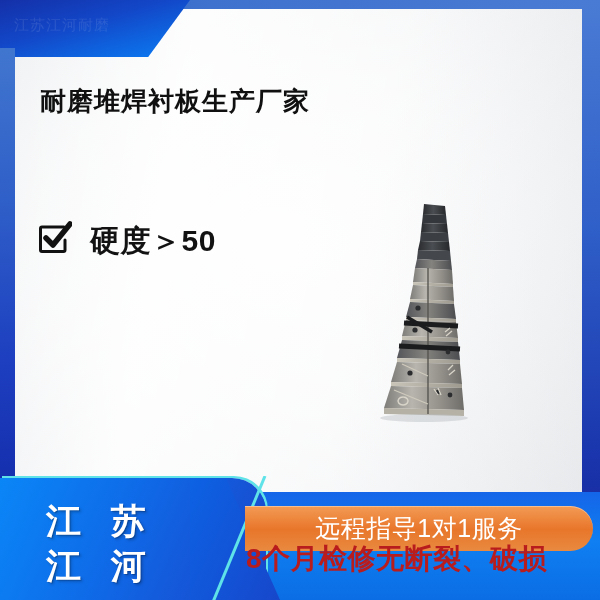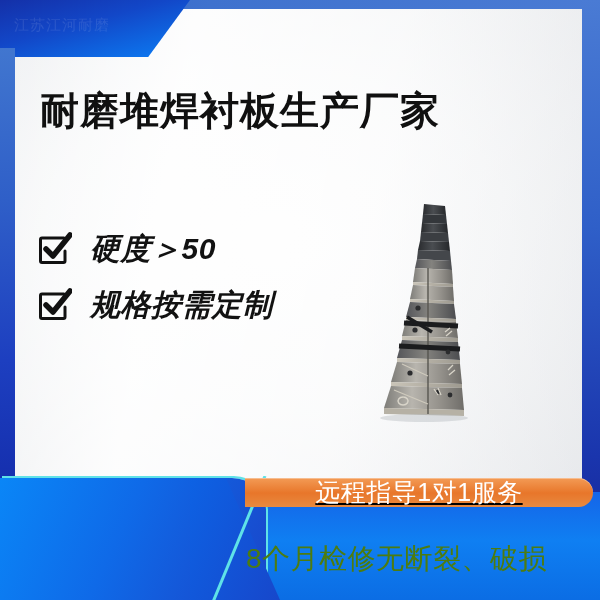--- a/index.html
+++ b/index.html
@@ -76,38 +76,36 @@
     position: absolute;
     right: 0; top: 0;
     width: 18px; height: 600px;
     background: linear-gradient(180deg, #4a7bd4 0%, #2f5fc8 38%, #1a35ad 76%, #141f8e 100%);
   }
 
   
   .headline {
     position: absolute;
     left: 40px; top: 84px;
-    font-size: 39px;
+    font-size: 26px;
     font-weight: 700;
     color: #101010;
     letter-spacing: 1px;
     white-space: nowrap;
   }
 
   
   .features {
     position: absolute;
     left: 38px; top: 221px;
     width: 320px;
   }
   .feature-row {
     display: flex;
-    align-items: center;
     height: 56px;
-    font-style: italic;
   }
   .check-icon {
     position: relative;
     width: 34px; height: 34px;
     flex: 0 0 34px;
     margin-right: 18px;
   }
   .check-icon svg { display: block; }
   .feature-text {
     font-size: 30px;
@@ -166,45 +164,44 @@
     font-size: 35px;
     font-weight: 700;
     line-height: 45px;
     letter-spacing: 10px;
     text-shadow: 1px 1px 0 rgba(0,0,0,0.18), 2px 2px 3px rgba(0,0,0,0.22);
     white-space: nowrap;
   }
 
   .pill {
     position: absolute;
-    left: 245px; top: 0;
-    width: 348px; height: 29px;
+    left: 245px; top: 28px;
+    width: 348px; height: 45px;
     background: linear-gradient(180deg, #f39b55 0%, #e8762a 52%, #e88a40 100%);
     border-radius: 0 23px 23px 0;
     display: flex;
     align-items: center;
     justify-content: center;
     box-shadow: inset 0 1px 0 rgba(255,255,255,0.35);
-    text-decoration: underline;
   }
   .pill-text {
     color: #ffffff;
     font-size: 25px;
     font-weight: 400;
     letter-spacing: 0.5px;
     white-space: nowrap;
   }
 
   .band-sub {
     position: absolute;
     left: 246px; top: 62px;
     width: 350px;
-    color: #4d7c0f;
+    color: #b91c1c;
     font-size: 28px;
-    font-weight: 400;
+    font-weight: 700;
     letter-spacing: 0.5px;
     white-space: nowrap;
   }
 </style>
 </head>
 <body>
 
 <div class="poster">
 
   <div class="bg-base"></div>
@@ -225,29 +222,20 @@
     <div class="feature-row">
       <span class="check-icon">
         <svg width="34" height="34" viewBox="0 0 34 34">
           <path d="M26 6 H4 a1.5 1.5 0 0 0 -1.5 1.5 V29 a1.5 1.5 0 0 0 1.5 1.5 H25.5 a1.5 1.5 0 0 0 1.5 -1.5 V19" fill="none" stroke="#111" stroke-width="3" stroke-linecap="round"></path>
           <path d="M8 17 L15 24 L32 3" fill="none" stroke="#111" stroke-width="5.5" stroke-linecap="round" stroke-linejoin="round"></path>
         </svg>
       </span>
       <span class="feature-text">硬度＞50</span>
     </div>
 
-    <div class="feature-row">
-      <span class="check-icon">
-        <svg width="34" height="34" viewBox="0 0 34 34">
-          <path d="M26 6 H4 a1.5 1.5 0 0 0 -1.5 1.5 V29 a1.5 1.5 0 0 0 1.5 1.5 H25.5 a1.5 1.5 0 0 0 1.5 -1.5 V19" fill="none" stroke="#111" stroke-width="3" stroke-linecap="round"></path>
-          <path d="M8 17 L15 24 L32 3" fill="none" stroke="#111" stroke-width="5.5" stroke-linecap="round" stroke-linejoin="round"></path>
-        </svg>
-      </span>
-      <span class="feature-text">规格按需定制</span>
-    </div>
 
 
   </div>
 
   <div class="product">
     <svg width="125" height="218" viewBox="0 0 125 218">
       <defs>
         <linearGradient id="plateLight" x1="0" y1="0" x2="1" y2="0">
           <stop offset="0%" stop-color="#7e7d79"></stop>
           <stop offset="35%" stop-color="#b8b5ae"></stop>
@@ -319,20 +307,24 @@
       <ellipse cx="52" cy="214" rx="44" ry="4" fill="#b9bcc0" opacity="0.45"></ellipse>
     </svg>
   </div>
 
   <div class="bottom-band">
 
     <div class="band-right"></div>
 
     <div class="band-left">
       <div class="band-left-cut"></div>
+      <div class="brand">
+        <div>江 苏</div>
+        <div>江 河</div>
+      </div>
     </div>
 
     <svg class="band-divider" viewBox="0 0 70 126" preserveAspectRatio="none">
       <path d="M60 0 L8 126" stroke="#5fe2e8" stroke-width="3" fill="none"></path>
     </svg>
 
     <div class="pill">
       <span class="pill-text">远程指导1对1服务</span>
     </div>
 

